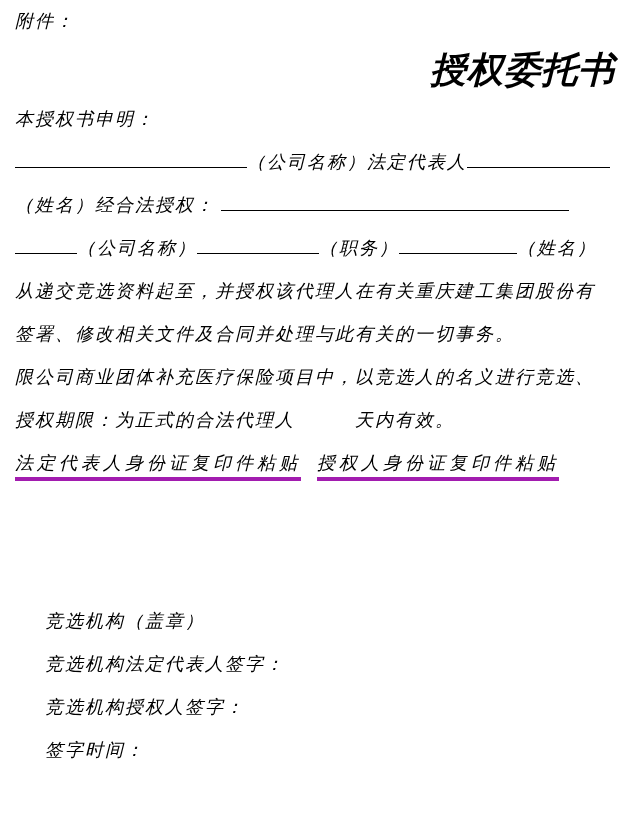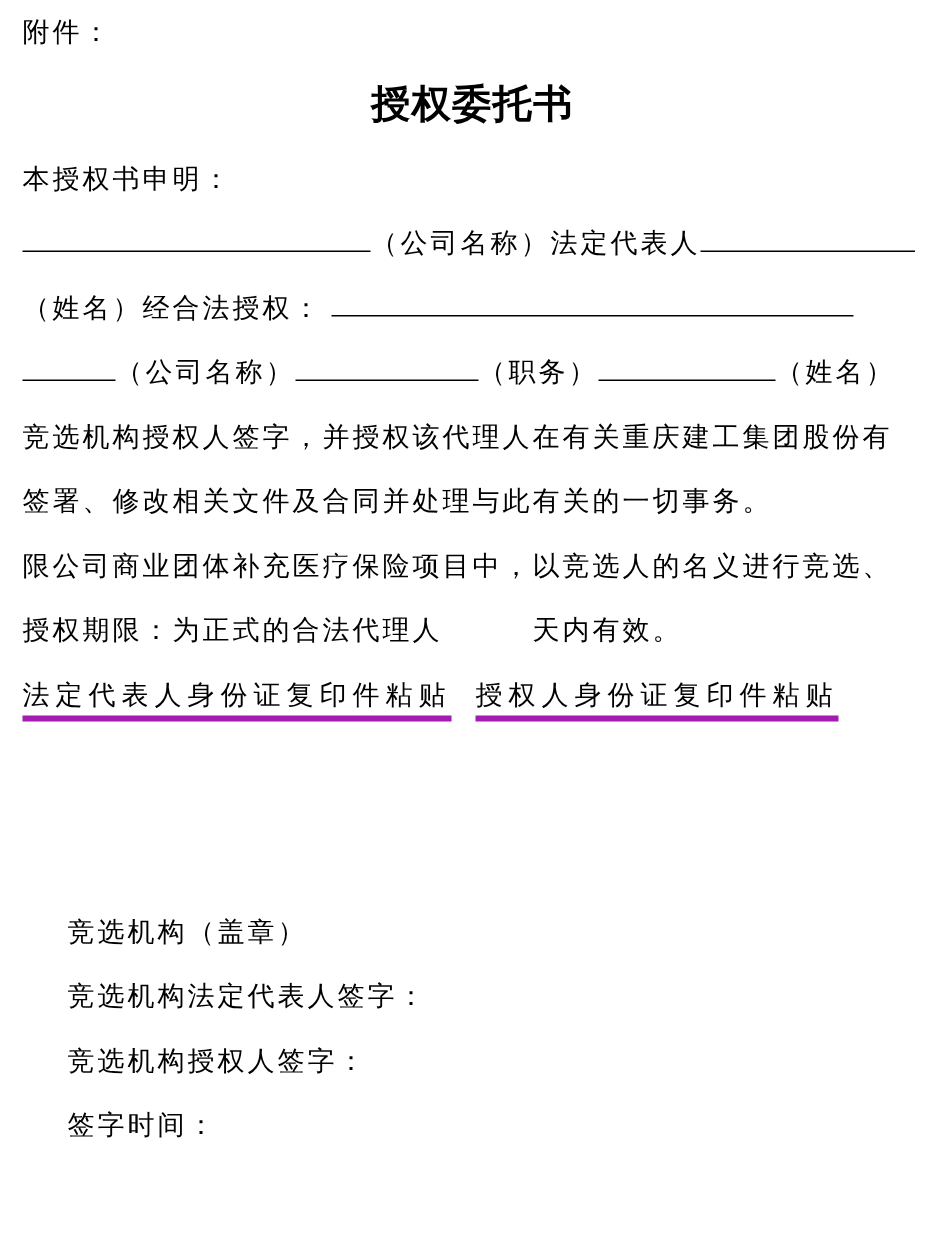--- a/index.html
+++ b/index.html
@@ -12,31 +12,32 @@
     width: 630px;
     height: 830px;
     background: #ffffff;
     color: #000000;
     font-family: "Liberation Serif", "DejaVu Serif", serif;
     font-size: 18px;
     letter-spacing: 2px;
     box-sizing: border-box;
     padding: 6px 15px 0 15px;
     overflow: hidden;
+    font-style: italic;
   }
   .attachment-row {
     line-height: 30px;
     height: 30px;
   }
   .doc-title {
     margin-top: 14px;
     height: 40px;
     line-height: 40px;
-    text-align: center;
-    font-size: 26px;
+    text-align: right;
+    font-size: 36px;
     font-weight: bold;
     letter-spacing: 1px;
   }
   .body-block {
     margin-top: 8px;
   }
   .line {
     height: 43px;
     line-height: 43px;
     white-space: nowrap;
@@ -85,21 +86,21 @@
   <div class="body-block">
 
     <div class="line">本授权书申明：</div>
 
     <div class="line"><span class="blank blank-company-1"></span><span>（公司名称）法定代表人</span><span class="blank blank-legal-rep"></span></div>
 
     <div class="line"><span>（姓名）经合法授权：</span><span class="blank blank-authorized"></span></div>
 
     <div class="line"><span class="blank blank-company-2"></span><span>（公司名称）</span><span class="blank blank-position"></span><span>（职务）</span><span class="blank blank-name"></span><span>（姓名）</span></div>
 
-    <div class="line">竞选机构授权人签字，并授权该代理人在有关重庆建工集团股份有</div>
+    <div class="line">从递交竞选资料起至，并授权该代理人在有关重庆建工集团股份有</div>
     <div class="line">签署、修改相关文件及合同并处理与此有关的一切事务。</div>
     <div class="line">限公司商业团体补充医疗保险项目中，以竞选人的名义进行竞选、</div>
 
     <div class="line"><span>授权期限：为正式的合法代理人</span><span class="days-gap"></span><span>天内有效。</span></div>
 
     <div class="line"><span class="underlined">法定代表人身份证复印件粘贴</span><span class="paste-gap"></span><span class="underlined">授权人身份证复印件粘贴</span></div>
 
   </div>
 
   <div class="signature-block">

